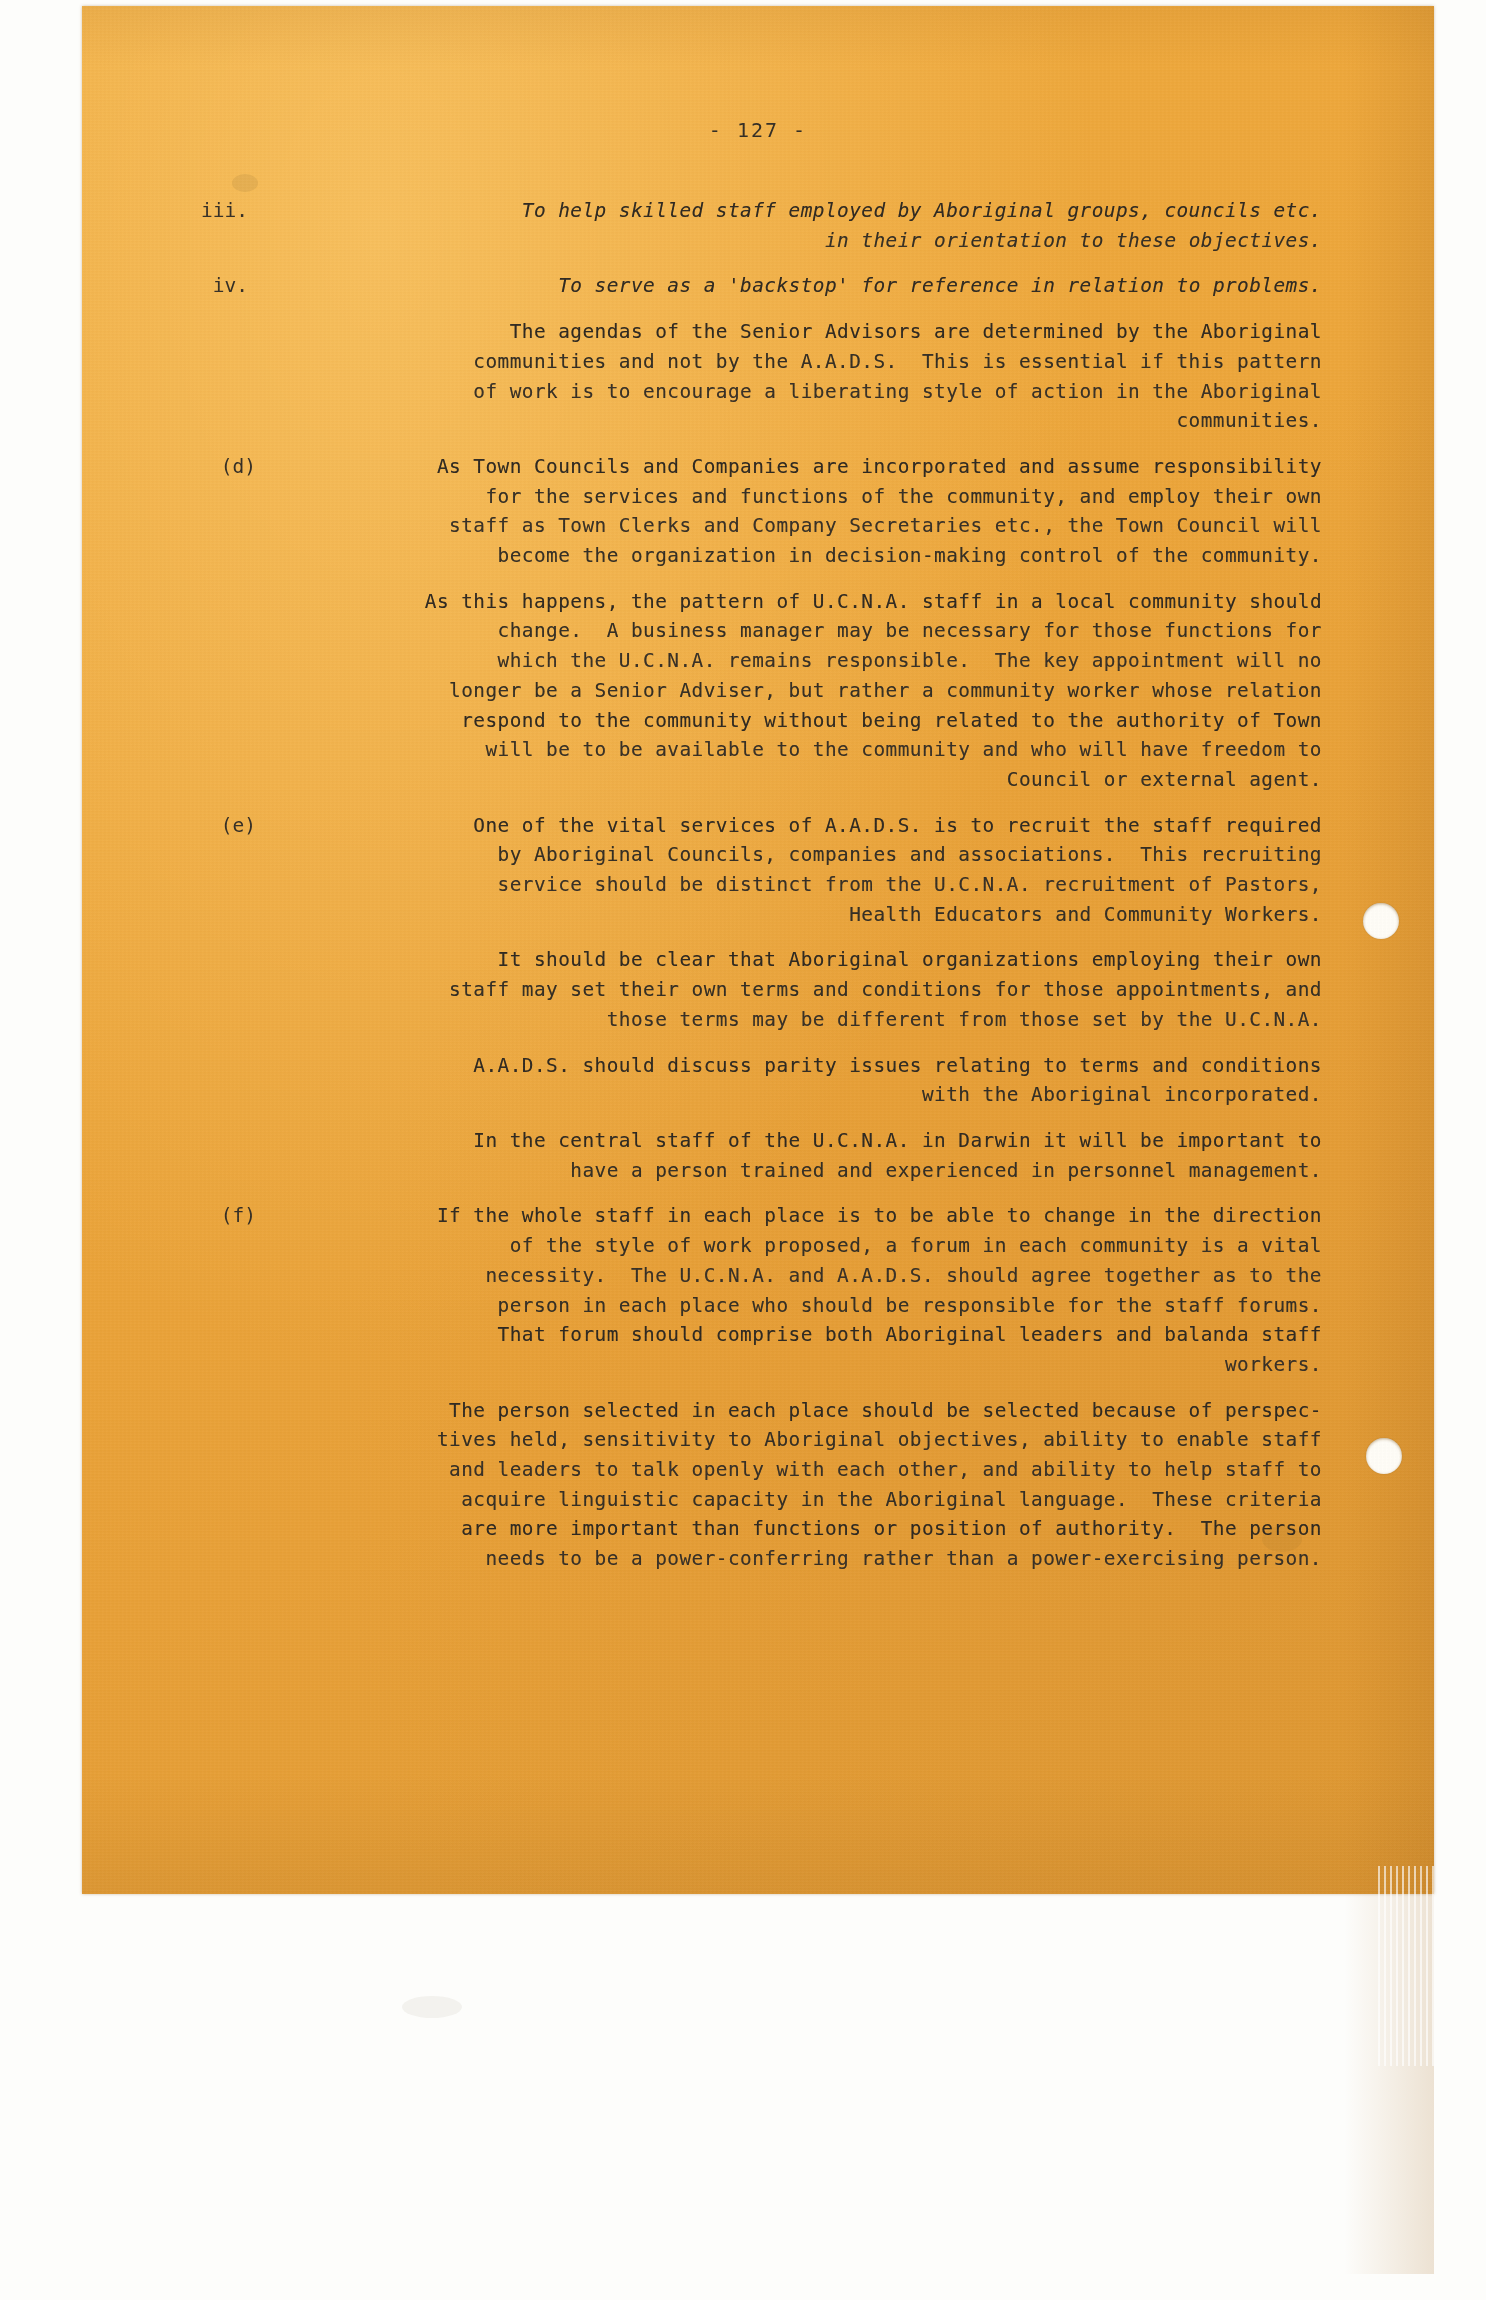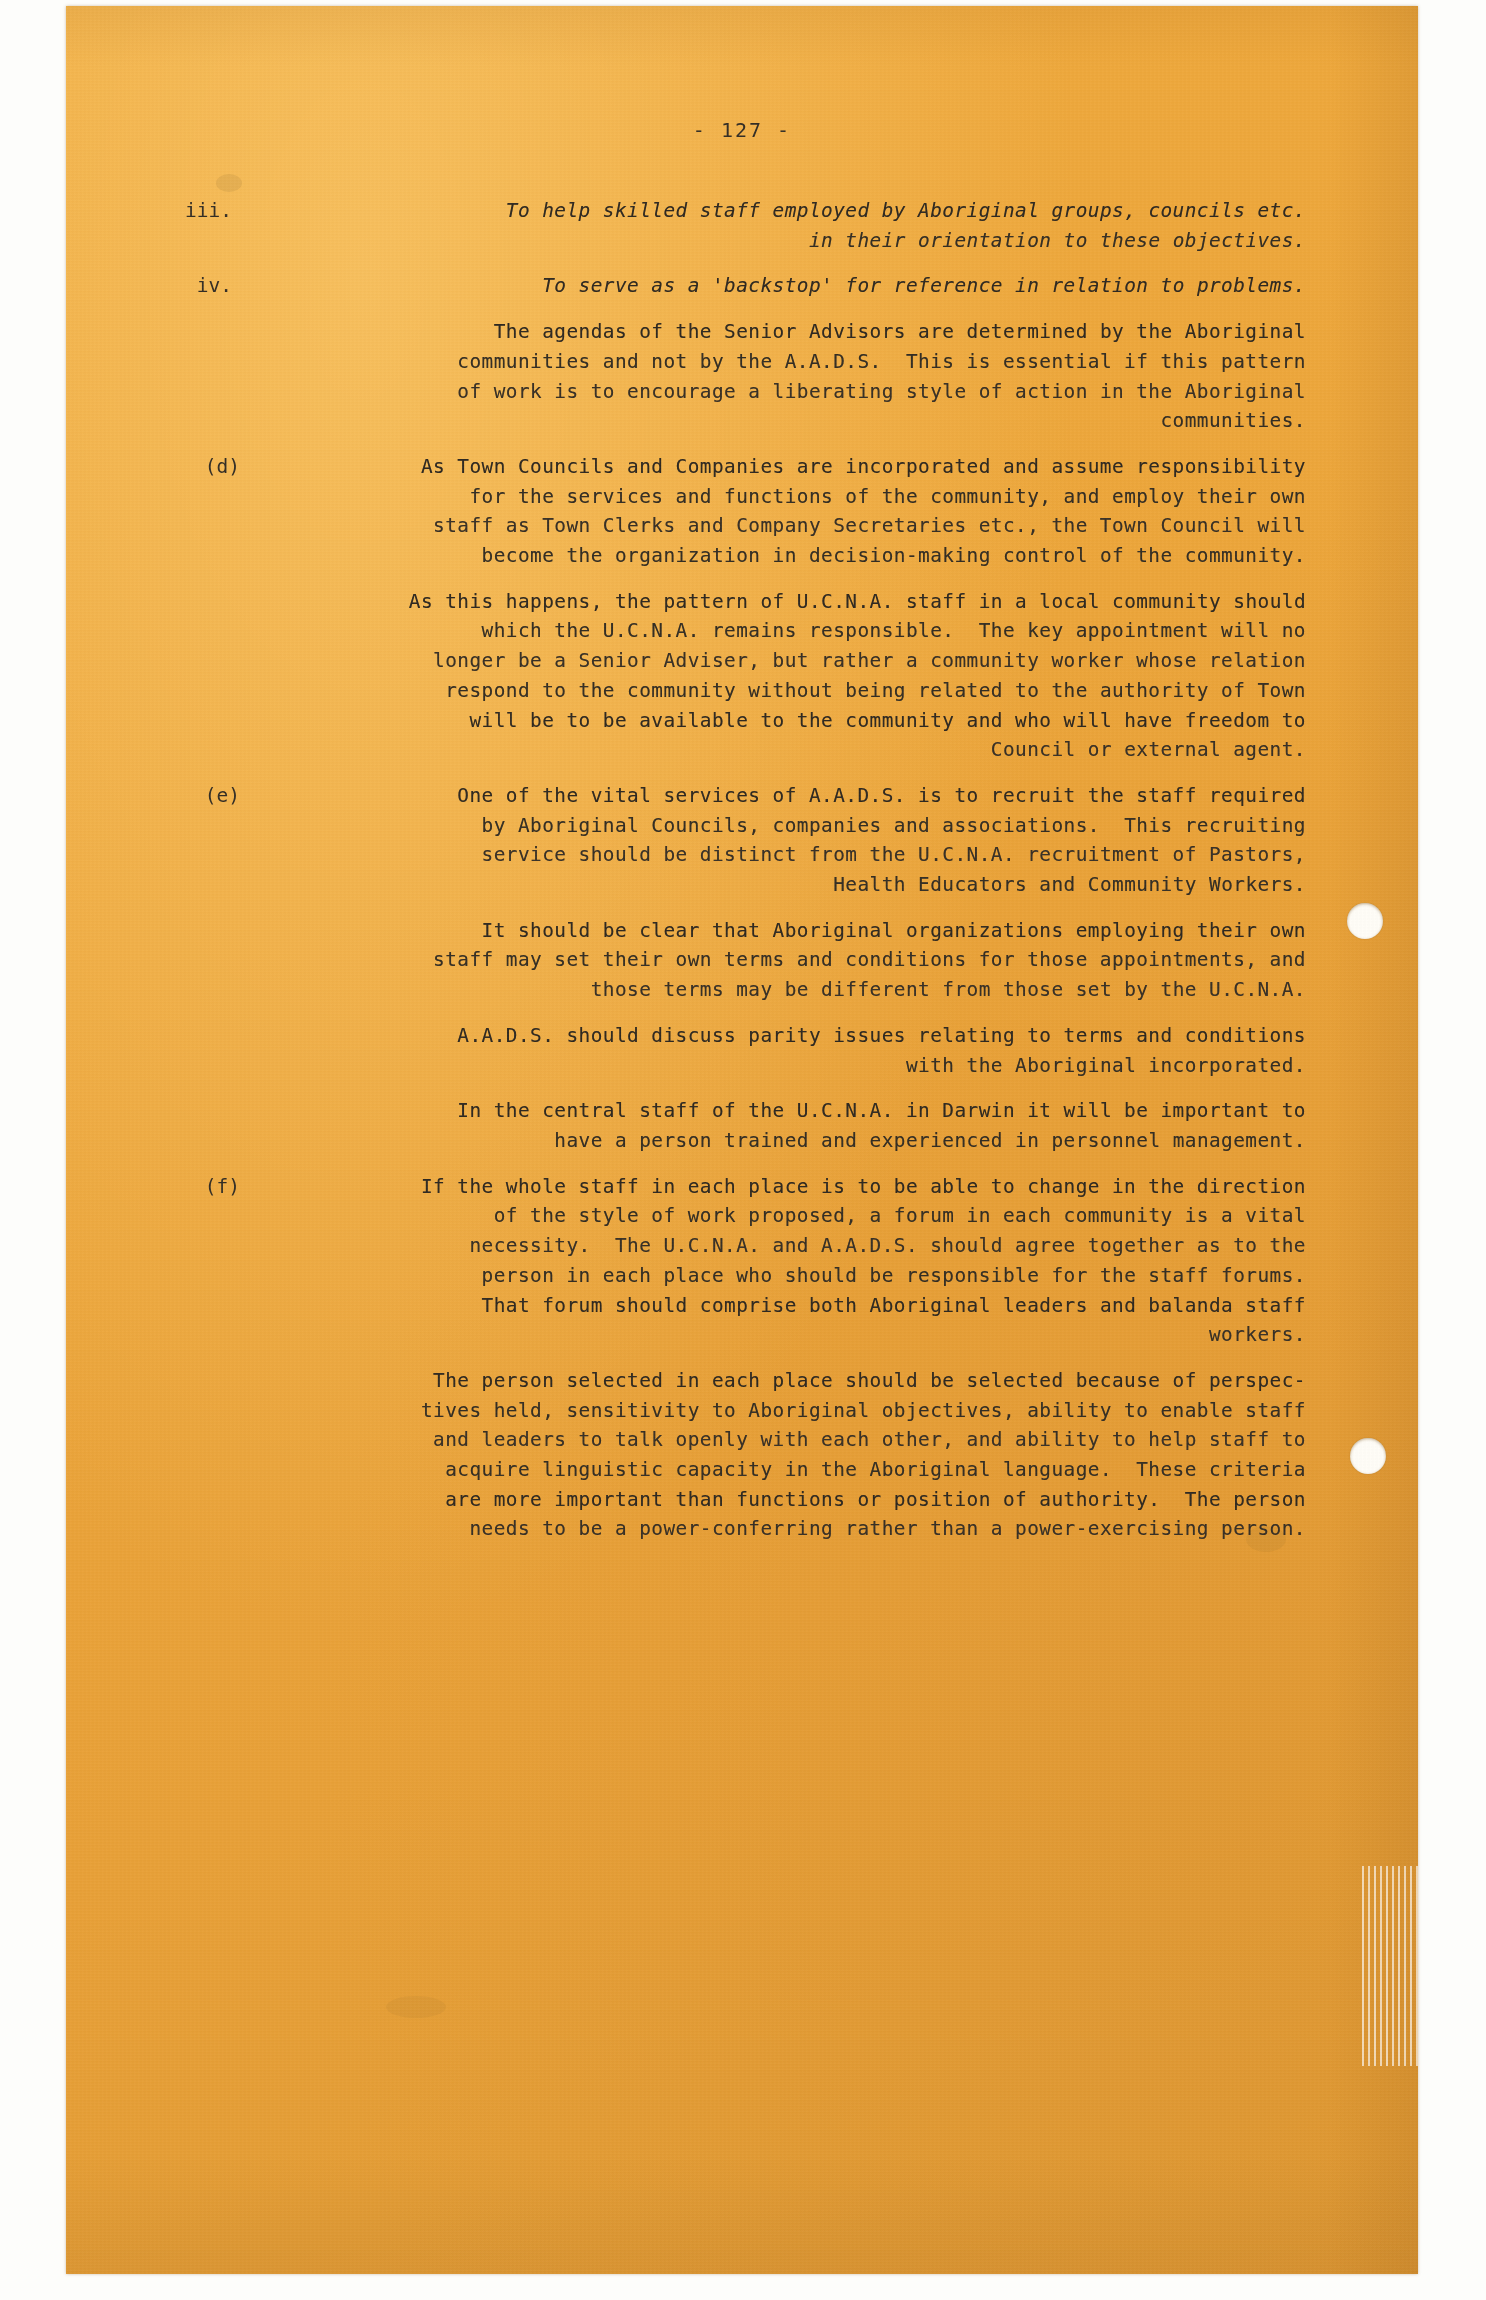--- a/index.html
+++ b/index.html
@@ -18,24 +18,24 @@
   
   .scan-bed {
     position: absolute;
     inset: 0;
     background: #fdfdfb;
   }
 
   
   .sheet {
     position: absolute;
-    left: 66px;
+    left: 82px;
     top: 6px;
     width: 1352px;
-    height: 2268px;
+    height: 1888px;
     background:
       radial-gradient(ellipse at 22% 12%, rgba(255,210,120,0.55) 0%, rgba(255,210,120,0) 48%),
       radial-gradient(ellipse at 85% 78%, rgba(208,134,40,0.22) 0%, rgba(208,134,40,0) 55%),
       linear-gradient(160deg, #efa93c 0%, #eda63a 35%, #e8a037 68%, #e09a33 100%);
     box-shadow: 0 0 3px rgba(120,80,20,0.35);
   }
   
   .sheet:after {
     content: "";
     position: absolute;
@@ -217,20 +217,21 @@
           <div class="lines">
             <div class="ln">As Town Councils and Companies are incorporated and assume responsibility</div>
             <div class="ln">for the services and functions of the community, and employ their own</div>
             <div class="ln">staff as Town Clerks and Company Secretaries etc., the Town Council will</div>
             <div class="ln">become the organization in decision-making control of the community.</div>
           </div>
         </div>
         <div class="block">
           <div class="lines">
             <div class="ln">As this happens, the pattern of U.C.N.A. staff in a local community should</div>
+            <div class="ln">change.  A business manager may be necessary for those functions for</div>
             <div class="ln">which the U.C.N.A. remains responsible.  The key appointment will no</div>
             <div class="ln">longer be a Senior Adviser, but rather a community worker whose relation</div>
             <div class="ln">respond to the community without being related to the authority of Town</div>
             <div class="ln">will be to be available to the community and who will have freedom to</div>
             <div class="ln">Council or external agent.</div>
           </div>
         </div>
         <div class="block has-marker">
           <div class="marker">(e)</div>
           <div class="lines">

